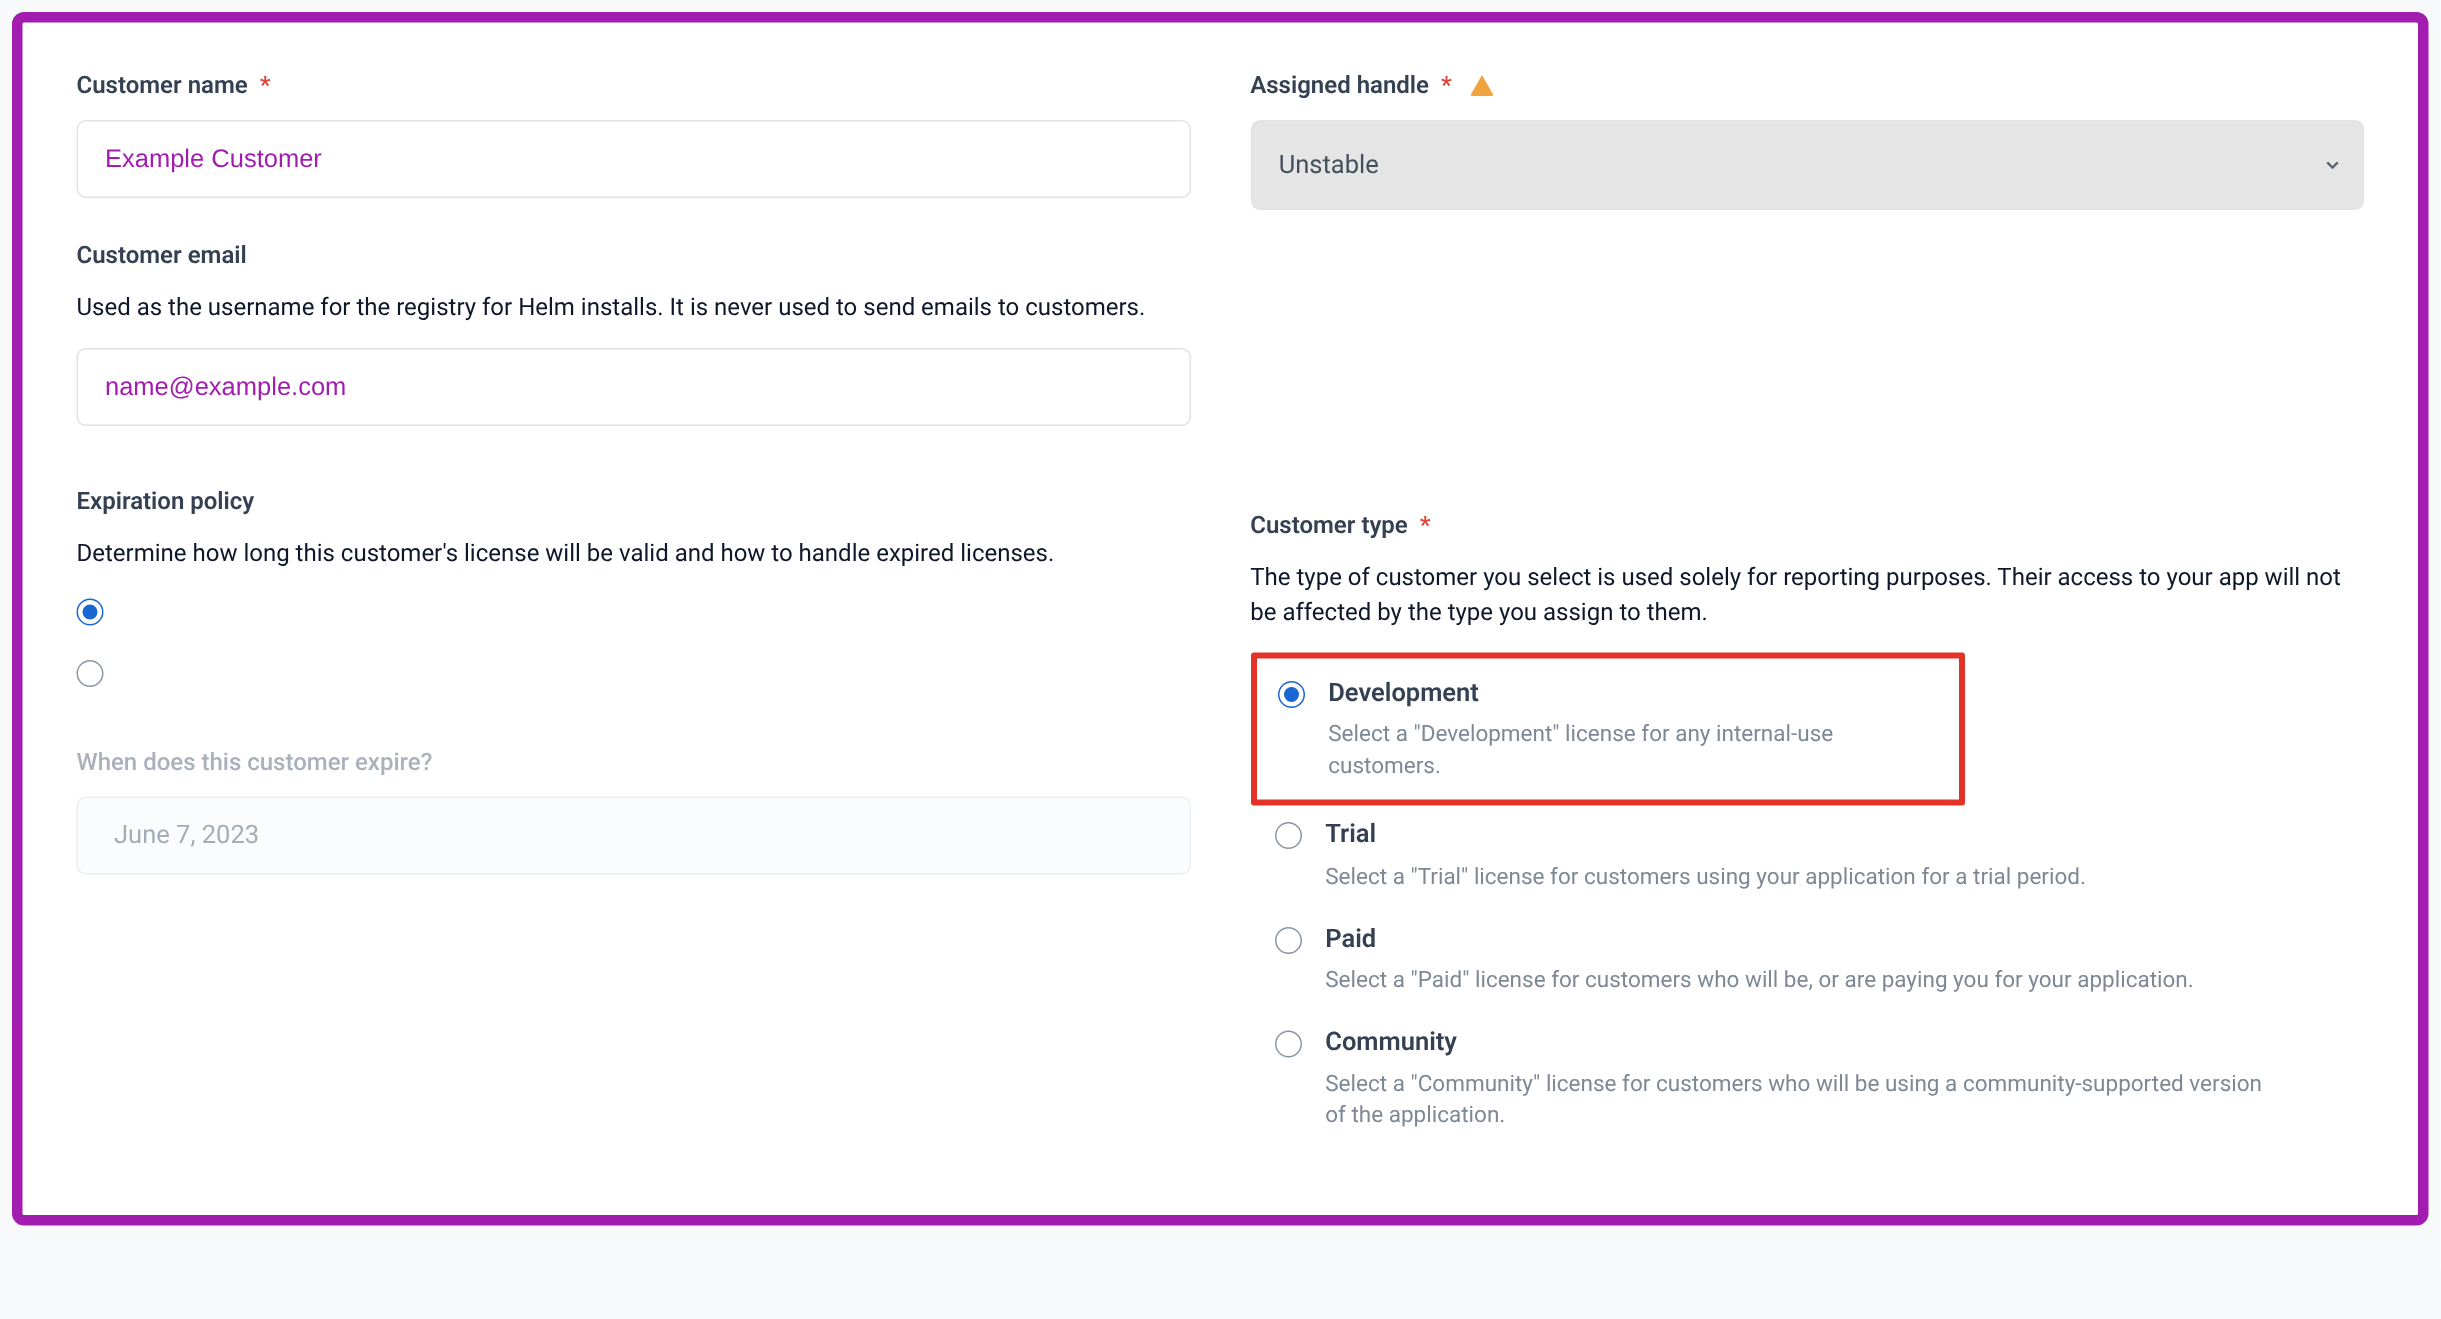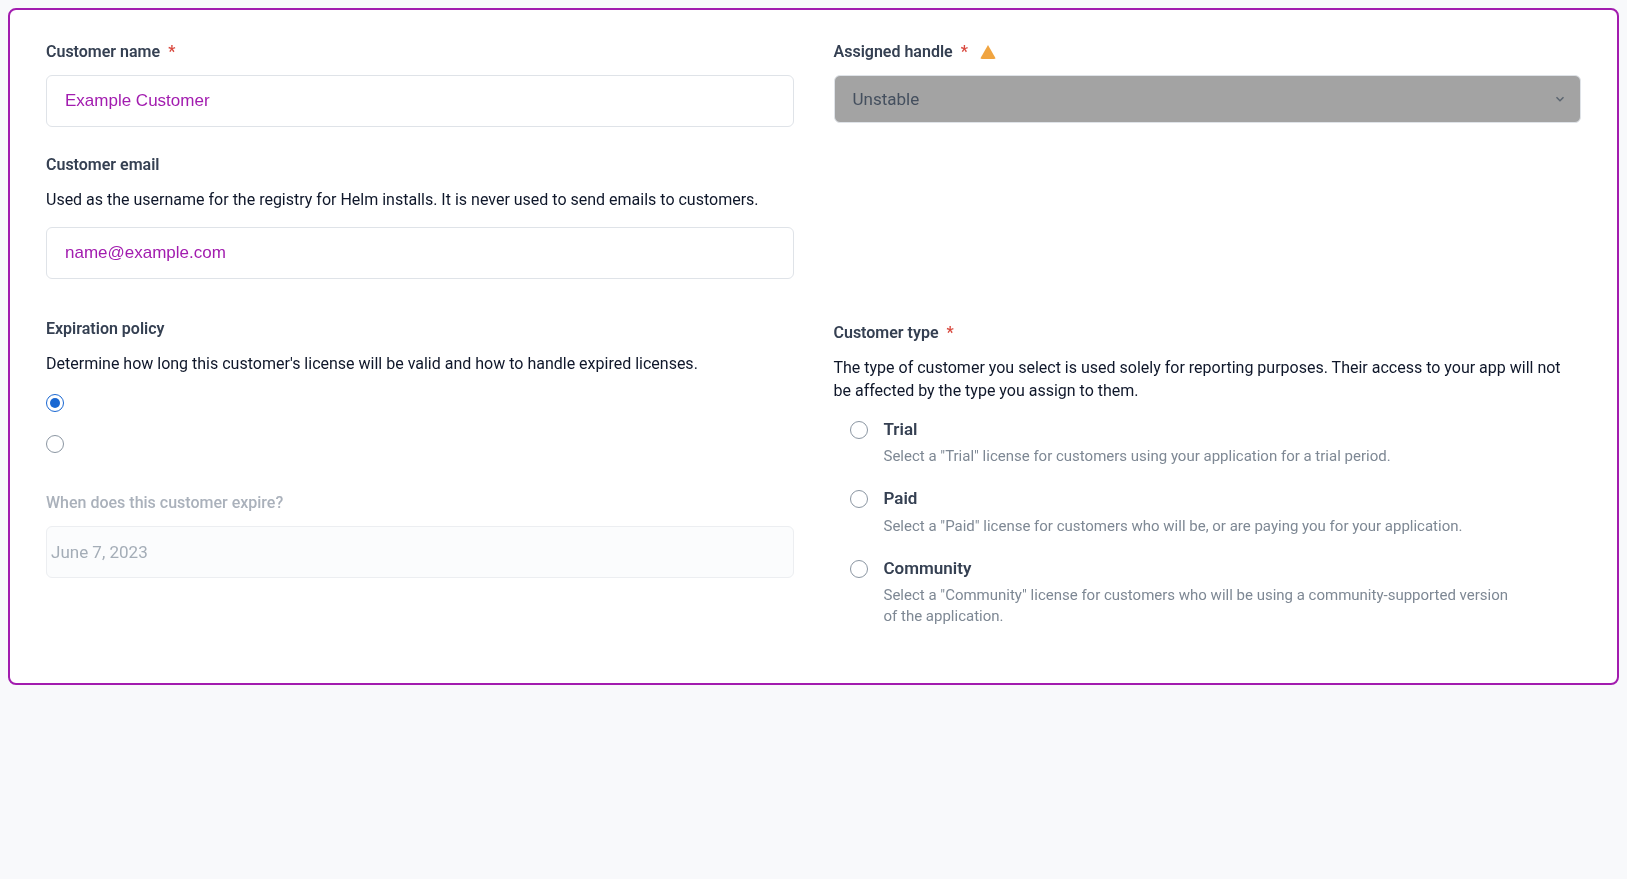--- a/index.html
+++ b/index.html
@@ -9,21 +9,21 @@
     }
 
     body {
       font-family: -apple-system, BlinkMacSystemFont, "Segoe UI", Roboto, Helvetica, Arial, sans-serif;
       background: #f8f9fb;
       padding: 8px;
     }
 
     .card {
       background: #ffffff;
-      border: 2px solid #a21caf;
+      border: 7px solid #a21caf;
       border-radius: 8px;
       padding: 32px 36px 28px 36px;
       width: 100%;
     }
 
     .columns {
       display: flex;
       gap: 40px;
     }
 
@@ -72,27 +72,27 @@
     .text-input::placeholder {
       color: #a4adb7;
     }
 
     .select-wrap {
       position: relative;
     }
 
     .select-input {
       width: 100%;
-      height: 48px;
+      height: 60px;
       border: 1px solid #dfe3e8;
       border-radius: 6px;
       padding: 16px 18px;
       font-size: 17px;
       color: #444f5e;
-      background: #a3a3a3;
+      background: #e5e5e5;
       display: flex;
       align-items: center;
       cursor: pointer;
     }
 
     .select-caret {
       position: absolute;
       right: 14px;
       top: 50%;
       transform: translateY(-50%);
@@ -164,21 +164,21 @@
       color: #aab1bb;
       font-weight: 500;
       justify-content: flex-end;
     }
 
     .date-input {
       width: 100%;
       height: 52px;
       border: 1px solid #eceef1;
       border-radius: 6px;
-      padding: 0 4px;
+      padding: 0 24px;
       font-size: 17px;
       color: #a4adb7;
       background: #fbfcfd;
       display: flex;
       align-items: center;
     }
 
     .highlight-box {
       border: 4px solid #e23329;
       border-radius: 2px;
@@ -271,20 +271,31 @@
         </div>
       </div>
 
       <div class="field-block right-col-section" style="margin-top:200px;">
         <div class="field-label">
           <span>Customer type</span>
           <span class="required-star">*</span>
         </div>
         <div class="helper-text">The type of customer you select is used solely for reporting purposes. Their access to your app will not be affected by the type you assign to them.</div>
 
+        <div class="highlight-box" style="max-width:476px;">
+          <div class="radio-row">
+            <div class="radio-outer selected">
+              <div class="radio-inner-dot"></div>
+            </div>
+            <div>
+              <div class="radio-title">Development</div>
+              <div class="radio-desc">Select a "Development" license for any internal-use customers.</div>
+            </div>
+          </div>
+        </div>
 
         <div class="radio-group" style="padding-left:16px;">
 
           <div class="radio-row">
             <div class="radio-outer"></div>
             <div class="right-radio-desc-width">
               <div class="radio-title">Trial</div>
               <div class="radio-desc">Select a "Trial" license for customers using your application for a trial period.</div>
             </div>
           </div>

